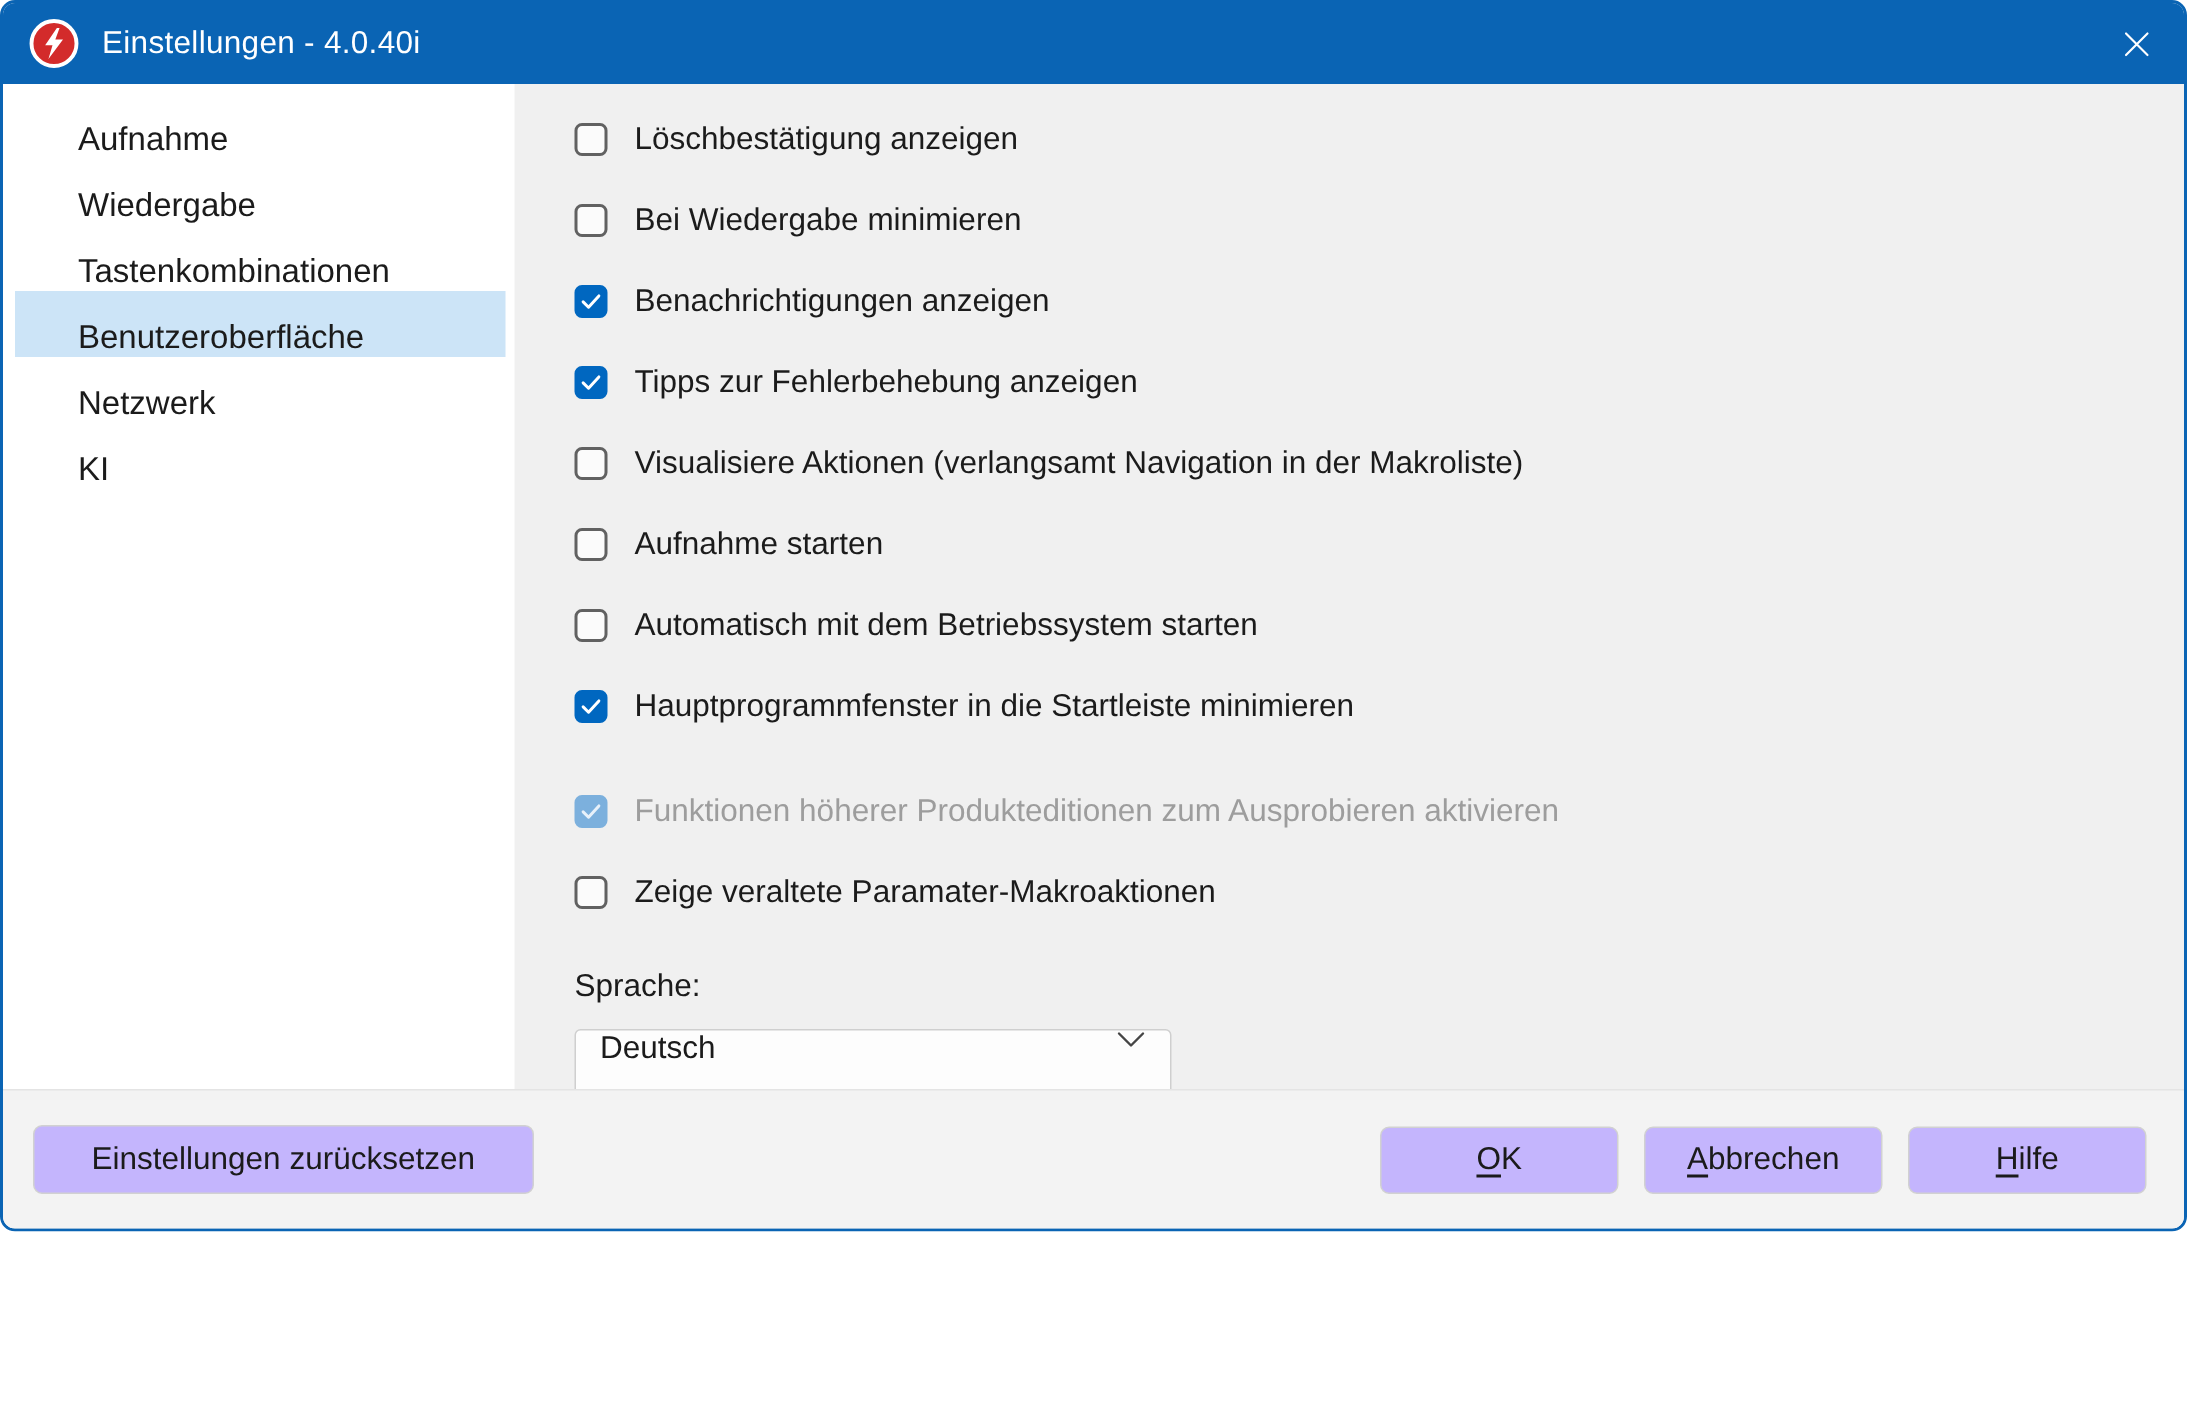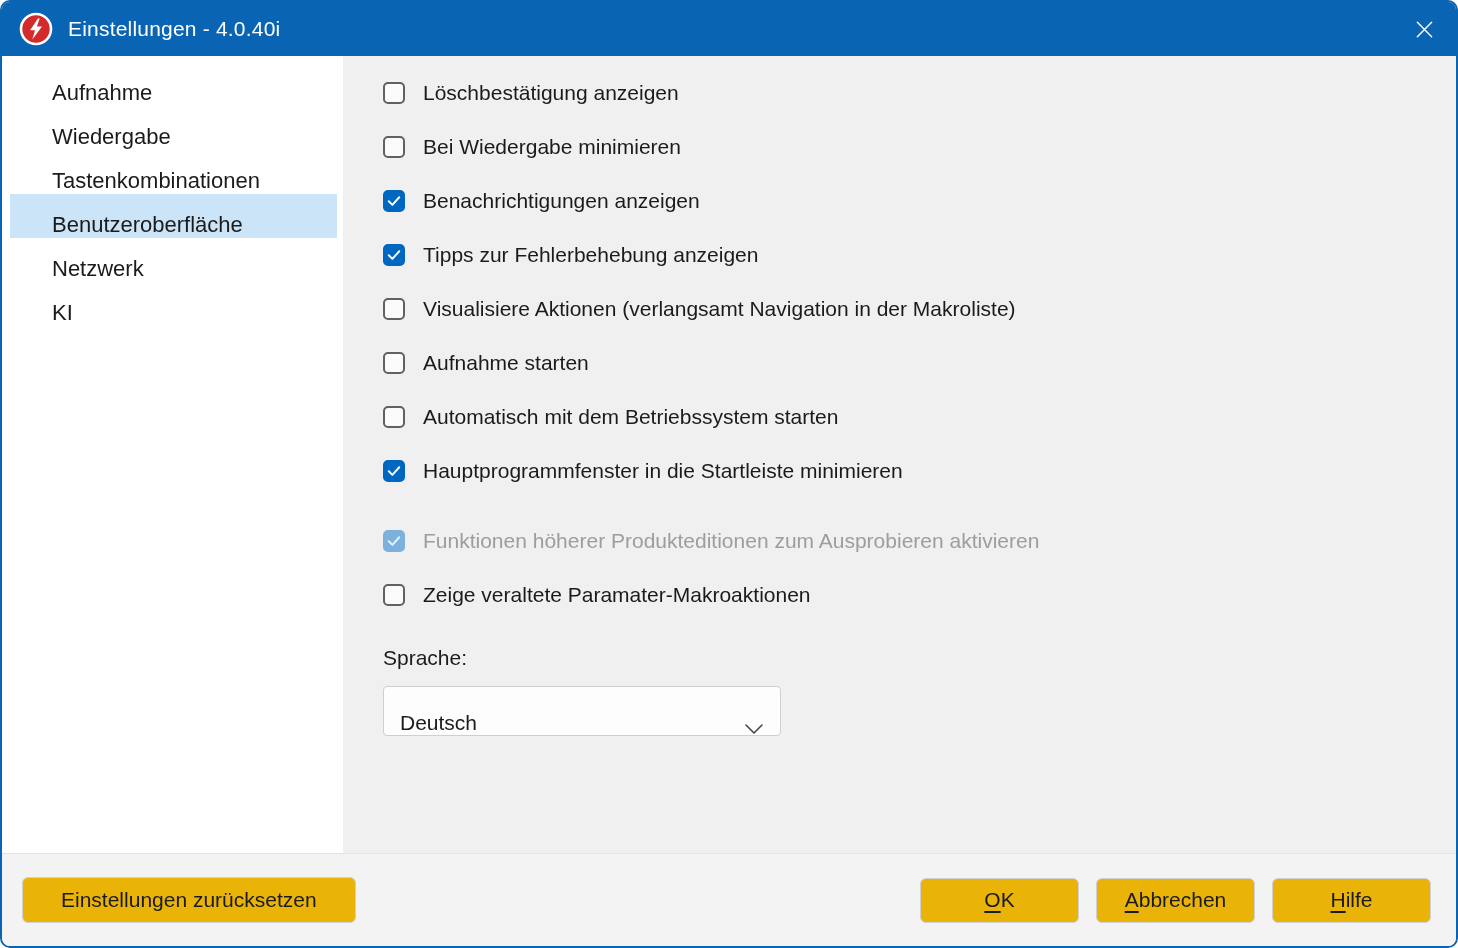--- a/index.html
+++ b/index.html
@@ -1,18 +1,18 @@
 <!DOCTYPE html>
 <html><head>
 <meta charset="utf-8">
 <style>
   html,body{margin:0;padding:0;background:#ffffff;}
   *{box-sizing:border-box;}
   .window{
-    width:1458px;height:948px;
+    width:1458px;height:821px;
     border:2px solid #0A64B4;border-radius:10px;overflow:hidden;
     display:flex;flex-direction:column;background:#F0F0F0;
     font-family:"Liberation Sans",sans-serif;color:#1b1b1b;
   }
   
   .titlebar{flex:0 0 54px;background:#0A64B4;display:flex;align-items:center;padding:0 6px 0 16px;color:#fff;}
   .app-icon{width:36px;height:36px;display:flex;}
   .app-icon svg{width:36px;height:36px;display:block;}
   .title{font-size:21px;margin-left:14px;letter-spacing:.2px;}
   .close-btn{margin-left:auto;width:52px;height:46px;display:flex;align-items:center;justify-content:center;border-radius:6px;}
@@ -33,28 +33,28 @@
   .checkbox polyline{fill:none;stroke:#fff;stroke-width:1.7;stroke-linecap:round;stroke-linejoin:round;}
   .check-row.checked .checkbox{background:#0067C0;border-color:#0067C0;}
   .check-row.checked .checkbox svg{display:block;}
   .check-row.disabled .checkbox{background:#7CB0DD;border-color:#7CB0DD;}
   .check-row.disabled .checkbox polyline{stroke:#E8F1FA;}
   .check-label{margin-left:18px;font-size:21px;white-space:nowrap;}
   .check-row.disabled .check-label{color:#9D9D9D;}
   
   .lang-label{margin-top:24px;font-size:21px;}
   .dropdown{margin-top:16px;width:398px;height:50px;background:#FDFDFD;border:1px solid #CFCFCF;border-radius:4px;
-            display:flex;align-items:flex-end;padding:0 16px 0 16px;}
+            display:flex;align-items:flex-start;padding:0 16px 0 16px;}
   .dd-value{flex:1;font-size:21px;}
   .dd-chevron{display:flex;}
   .dd-chevron svg{width:20px;height:12px;}
   .dd-chevron path{fill:none;stroke:#454545;stroke-width:1.6;stroke-linecap:round;stroke-linejoin:round;}
   
   .footer{flex:0 0 93px;background:#F3F3F3;border-top:1px solid #E4E4E4;display:flex;align-items:center;padding:0 25px 0 20px;}
-  .btn{font-family:inherit;font-size:21px;color:#1b1b1b;background:#eab308;border:1px solid #D1D1D1;border-radius:6px;
+  .btn{font-family:inherit;font-size:21px;color:#1b1b1b;background:#c4b5fd;border:1px solid #D1D1D1;border-radius:6px;
        height:46px;display:inline-flex;align-items:center;justify-content:center;white-space:nowrap;}
   .btn.reset{padding:0 38px;}
   .footer-right{margin-left:auto;display:flex;gap:17px;}
   .footer-right .btn{min-width:159px;height:45px;}
   .mn{text-decoration:underline;text-underline-offset:4px;text-decoration-thickness:1.5px;}
 </style>
 </head>
 <body>
 
 <div class="window">

